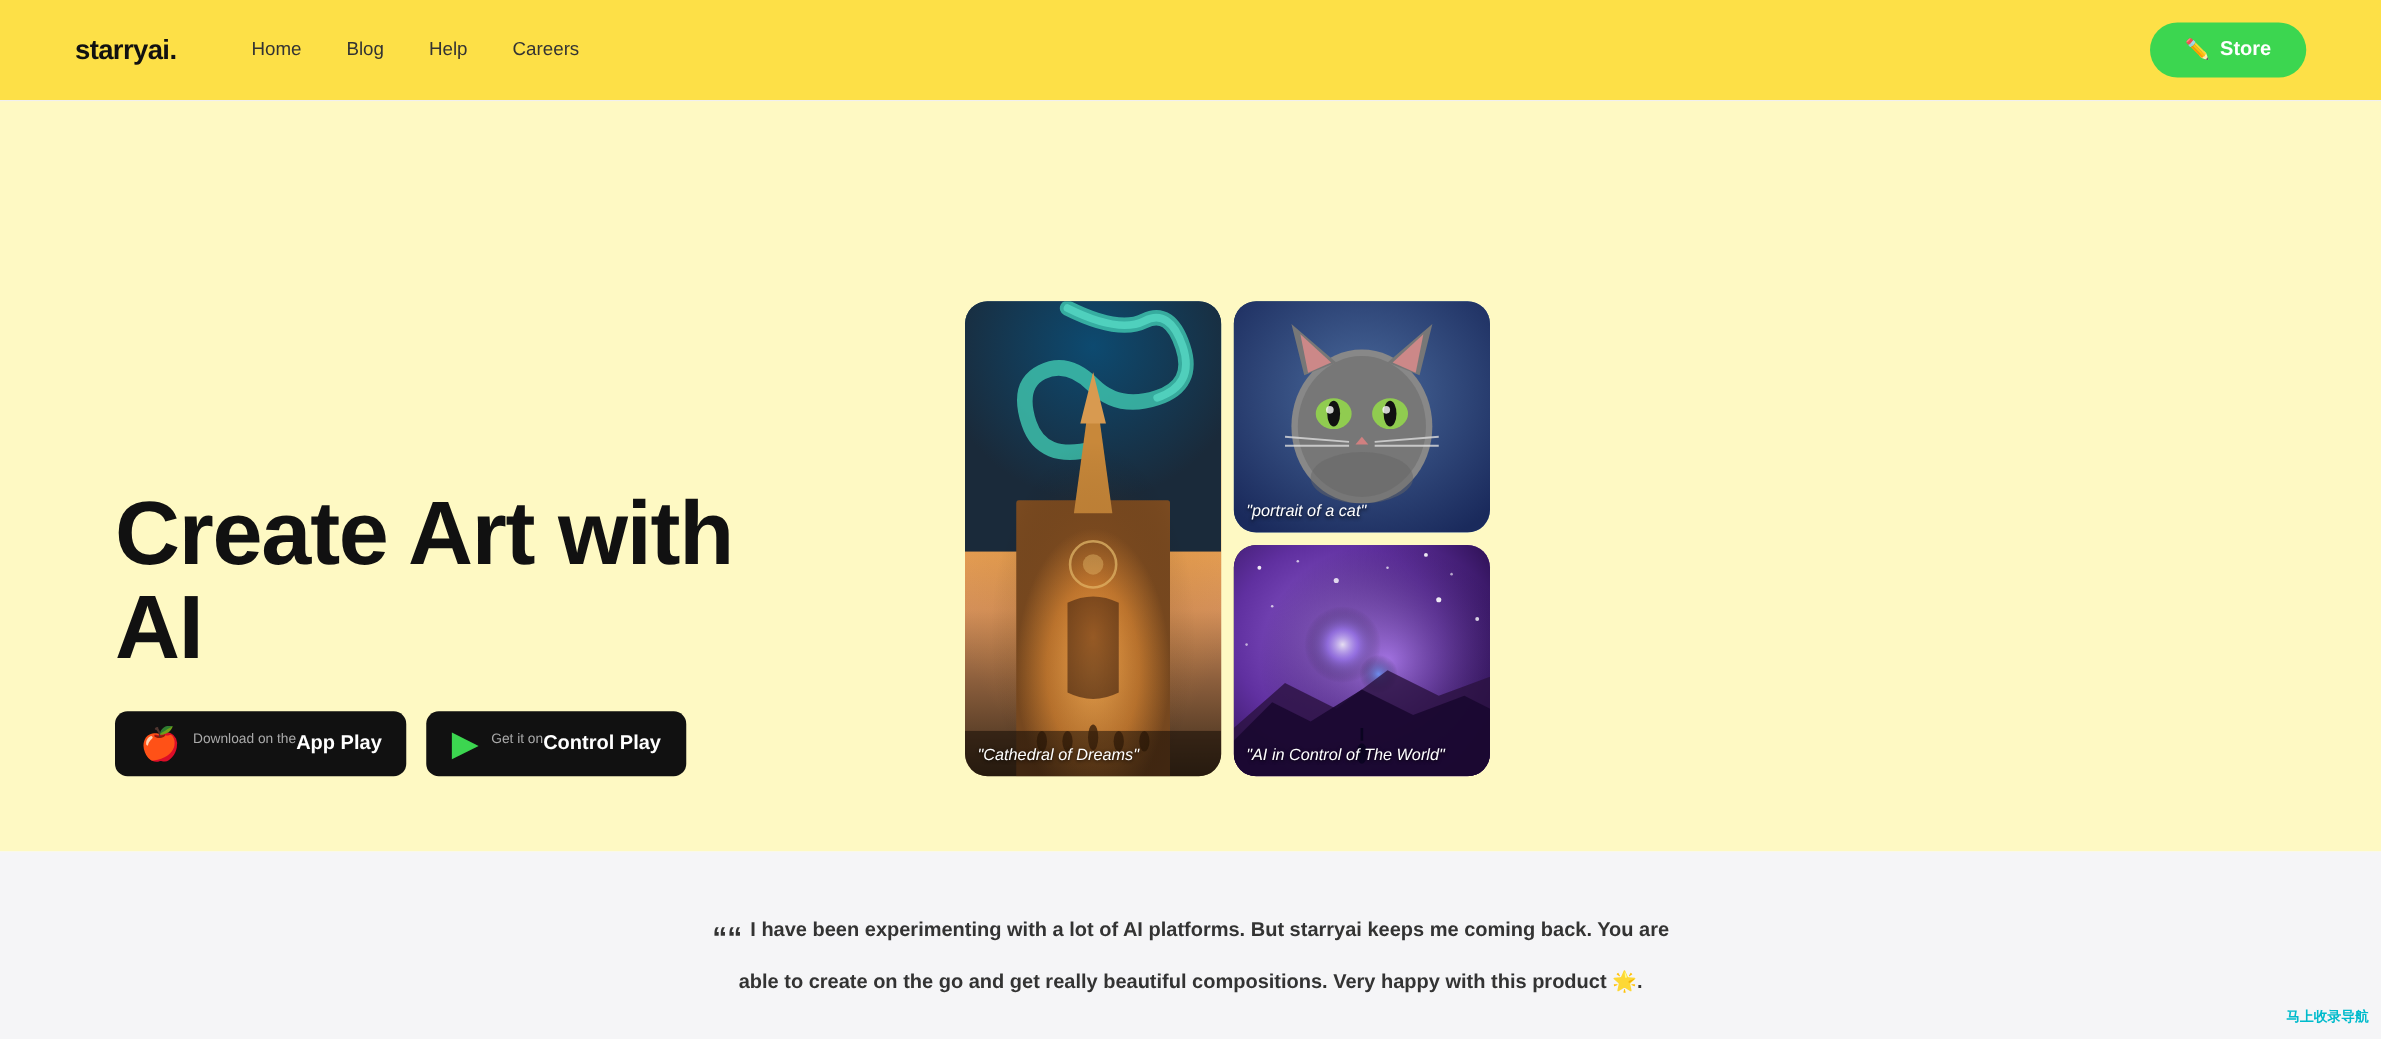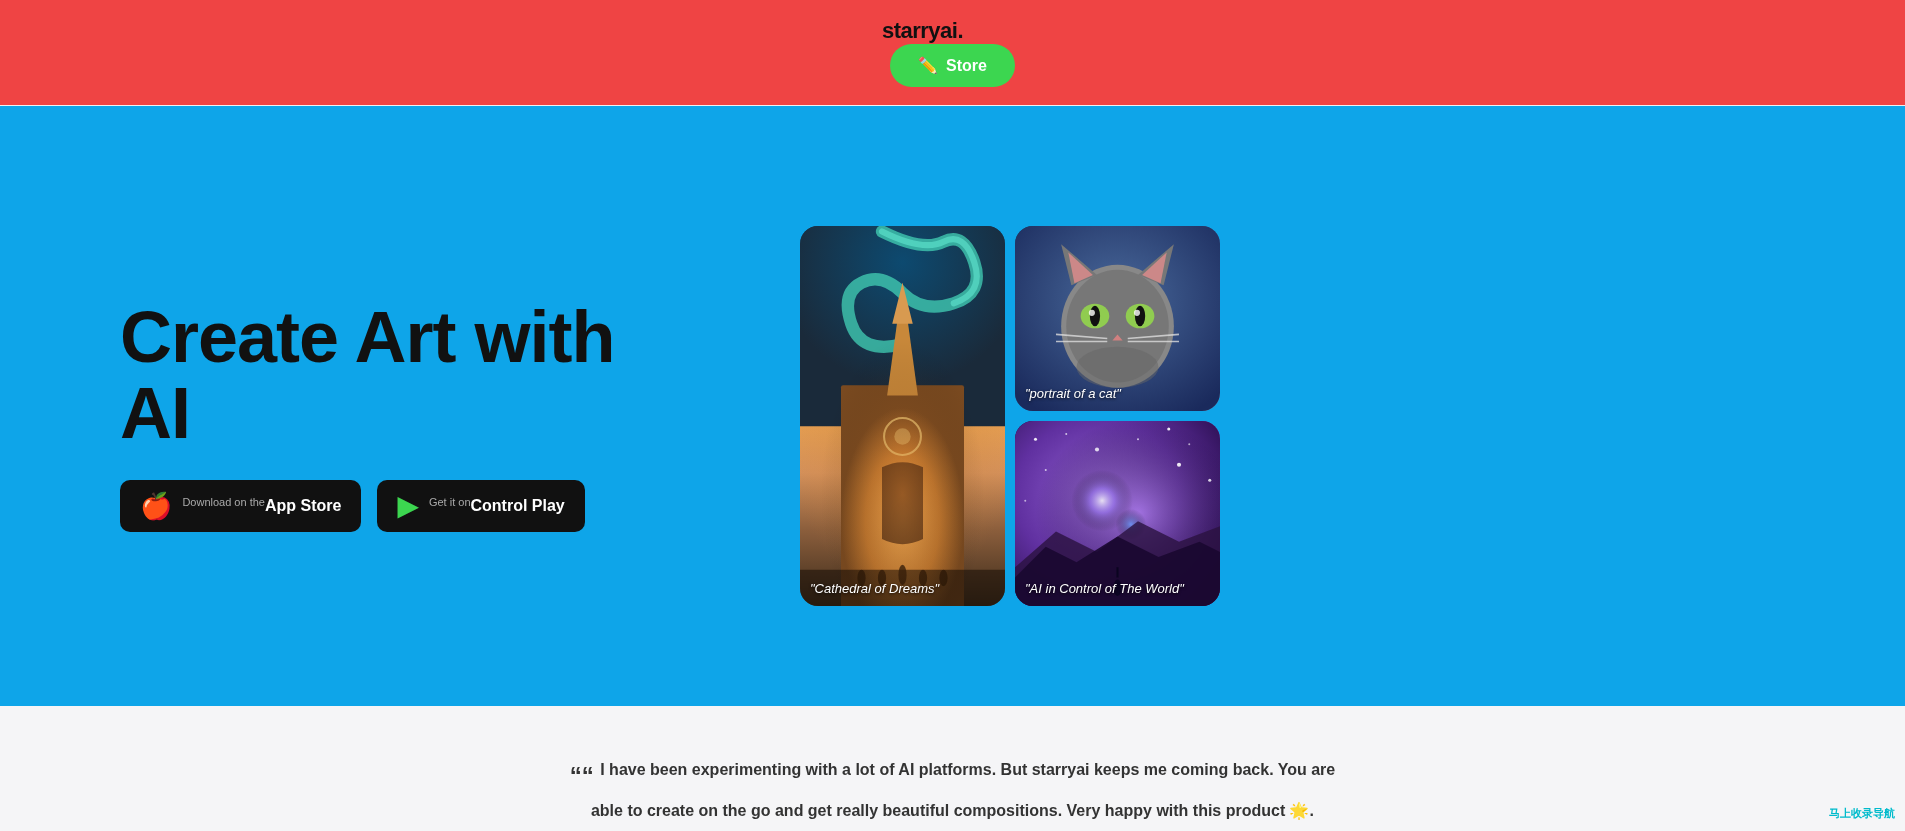--- a/index.html
+++ b/index.html
@@ -9,23 +9,22 @@
       width: 1905px;
       min-height: 831px;
       overflow-x: hidden;
     }
 
     
     nav {
       display: flex;
       align-items: center;
       padding: 18px 60px;
-      background: #ef4444;
+      background: #fde047;
       border-bottom: 1px solid #f0f0f0;
-      flex-direction: column;
     }
     .logo {
       font-size: 22px;
       font-weight: 700;
       letter-spacing: -0.5px;
       color: #111;
       margin-right: 60px;
     }
     .logo span { color: #111; }
     .logo-dot { color: #3cd650; }
@@ -54,24 +53,24 @@
       align-items: center;
       gap: 8px;
     }
     .pencil-icon-nav {
       font-size: 16px;
     }
 
     
     .hero {
       display: flex;
-      align-items: center;
-      padding: 80px 60px 60px 120px;
+      align-items: flex-end;
+      padding: 80px 60px 60px 92px;
       min-height: 600px;
-      background: #0ea5e9;
+      background: #fef9c3;
       position: relative;
     }
     .hero-left {
       flex: 1;
       max-width: 560px;
     }
     .hero-title {
       font-size: 72px;
       font-weight: 800;
       color: #111;
@@ -252,35 +251,41 @@
       font-weight: 700;
     }
   </style>
 </head>
 <body>
 
 <nav>
   <div class="logo">
     <span>starryai</span><span class="logo-dot">.</span>
   </div>
+  <ul class="nav-links">
+    <li><a>Home</a></li>
+    <li><a>Blog</a></li>
+    <li><a>Help</a></li>
+    <li><a>Careers</a></li>
+  </ul>
   <button class="btn-create">
     <span class="pencil-icon-nav">✏️</span>
     <span>Store</span>
   </button>
 </nav>
 
 <section class="hero">
   <div class="hero-left">
     <h1 class="hero-title">Create Art with AI</h1>
     <div class="store-buttons">
       <button class="store-btn">
         <span class="store-btn-icon">🍎</span>
         <span class="store-btn-text">
           <span class="store-btn-small">Download on the</span>
-          <span class="store-btn-large">App Store</span>
+          <span class="store-btn-large">App Play</span>
         </span>
       </button>
       <button class="store-btn">
         <span class="store-btn-icon" style="color:#3cd650; font-size:28px;">▶</span>
         <span class="store-btn-text">
           <span class="store-btn-small">Get it on</span>
           <span class="store-btn-large">Control Play</span>
         </span>
       </button>
     </div>

